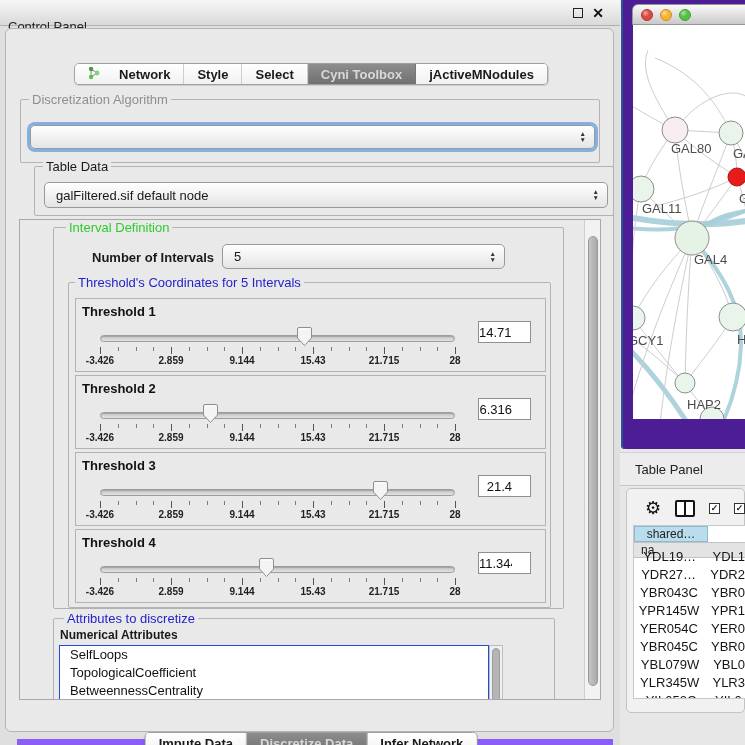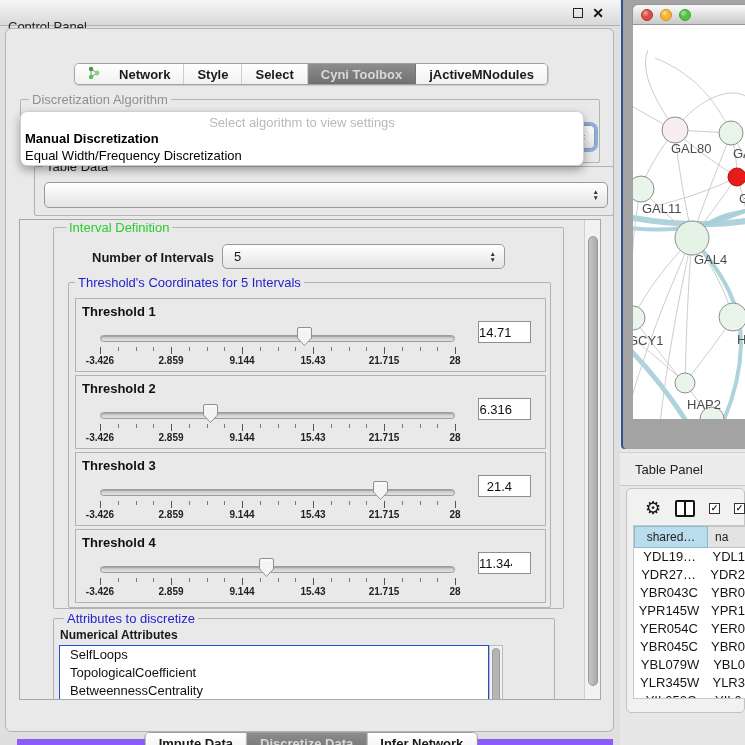--- a/index.html
+++ b/index.html
@@ -85,41 +85,41 @@
   #attr-scrollbar{position:absolute;left:435px;top:26px;width:14px;height:70px;background:#f0f0f0;border:1px solid #bdbdbd;}
   #attr-thumb{position:absolute;left:2px;top:2px;width:8px;height:54px;border-radius:4px;background:#b5b5b5;border:1px solid #9c9c9c;}
 
   
   #apply-strip{position:absolute;left:11px;top:710px;width:596px;height:29px;background:#8b5cf6;}
   #apply-btn{position:absolute;left:50%;top:3px;transform:translateX(-50%);width:68px;height:22px;
     background:linear-gradient(#fefefe,#d7d7d7);border:1px solid #8f8f8f;border-radius:5px;font-size:13px;color:#111;}
 
   
   #right-region{position:absolute;left:620px;top:0;width:125px;height:745px;background:#e7e7e7;}
-  #network-frame{position:absolute;left:1px;top:0;width:124px;height:449px;background:#a3a3a3;
+  #network-frame{position:absolute;left:1px;top:0;width:124px;height:449px;background:#4c1d95;
     box-shadow:inset 2px 0 0 #2d5390;border-radius:0 0 0 4px;overflow:hidden;}
   #mac-titlebar{position:absolute;left:11px;top:4px;width:120px;height:21px;border-radius:6px 0 0 0;
     background:linear-gradient(#fafafa,#c9c9c9);border:1px solid #969696;display:flex;align-items:center;padding-left:8px;gap:7px;}
   .traffic{width:12px;height:12px;border-radius:50%;}
   #canvas-holder{position:absolute;left:12px;top:25px;width:112px;height:394px;background:#fff;overflow:hidden;}
 
   #tp-titlebar{position:absolute;left:0;top:452px;width:125px;height:34px;background:#ececec;
     border-top:1px solid #d2d2d2;border-bottom:1px solid #c6c6c6;display:flex;align-items:center;padding-left:15px;}
   #tp-title{font-size:13px;color:#222;}
 
   #table-panel{position:absolute;left:6px;top:488px;width:119px;height:225px;background:#f1f1f1;
     border:1px solid #c3c3c3;border-radius:5px;}
   #tp-toolbar{position:absolute;left:0;top:4px;width:119px;height:30px;display:flex;align-items:center;gap:14px;padding-left:18px;}
   #gear-icon{font-size:18px;color:#141414;line-height:18px;}
   #columns-icon{width:20px;height:17px;border:2px solid #141414;background:#fff;position:relative;border-radius:2px;}
   #columns-icon::after{content:"";position:absolute;left:7px;top:0;width:2px;height:13px;background:#141414;}
   .cb-icon{width:11px;height:11px;border:1.6px solid #333;background:#fff;font-size:9px;line-height:8px;
     color:#222;text-align:center;font-weight:bold;}
   #tp-table{position:absolute;left:6px;top:36px;width:113px;height:174px;background:#fff;overflow:hidden;border:1px solid #c9c9c9;}
-  .tp-header{display:flex;height:22px;}
+  .tp-header{display:flex;height:22px;flex-direction:column;}
   .th-cell{font-size:12px;color:#222;display:flex;align-items:center;justify-content:center;border-right:1px solid #9fc0d2;}
   .th-cell.sel{width:74px;background:#badded;border:1px solid #8fb9cf;}
   .th-cell.plain{flex:1;background:#e3e3e3;border-right:none;justify-content:flex-start;padding-left:7px;border-top:1px solid #c2c2c2;border-bottom:1px solid #c2c2c2;}
   #tp-rows{height:152px;overflow:hidden;}
   .tp-row{display:flex;height:18px;font-size:13px;color:#151515;}
   .td-c1{width:74px;text-align:center;line-height:18px;}
   .td-c2{flex:1;padding-left:7px;line-height:18px;white-space:nowrap;}
 </style>
 </head>
 <body>
@@ -166,29 +166,25 @@
         <span class="group-title gt-gray" style="left:8px;top:-7px;">Discretization Algorithm</span>
       </div>
       <div class="combo" id="algo-combo">
         <span class="combo-label"></span>
         <span class="arrows">
           <span>▲</span>
             <span>▼</span>
         </span>
       </div>
 
-      <div id="algo-popup">
-        <div class="hint">Select algorithm to view settings</div>
-        <div class="opt first">Manual Discretization</div>
-        <div class="opt">Equal Width/Frequency Discretization</div>
-      </div>
 
       <div class="group" style="left:28px;top:137px;width:580px;height:50px;">
         <span class="group-title gt-dark" style="left:8px;top:-7px;">Table Data</span>
         <div class="combo" style="left:9px;top:15px;width:564px;height:26px;">
+          <span class="combo-label">galFiltered.sif default node</span>
           <span class="arrows">
             <span>▲</span>
               <span>▼</span>
           </span>
         </div>
       </div>
 
       <div id="scrollpane">
 
         <div class="group" id="interval-group">

